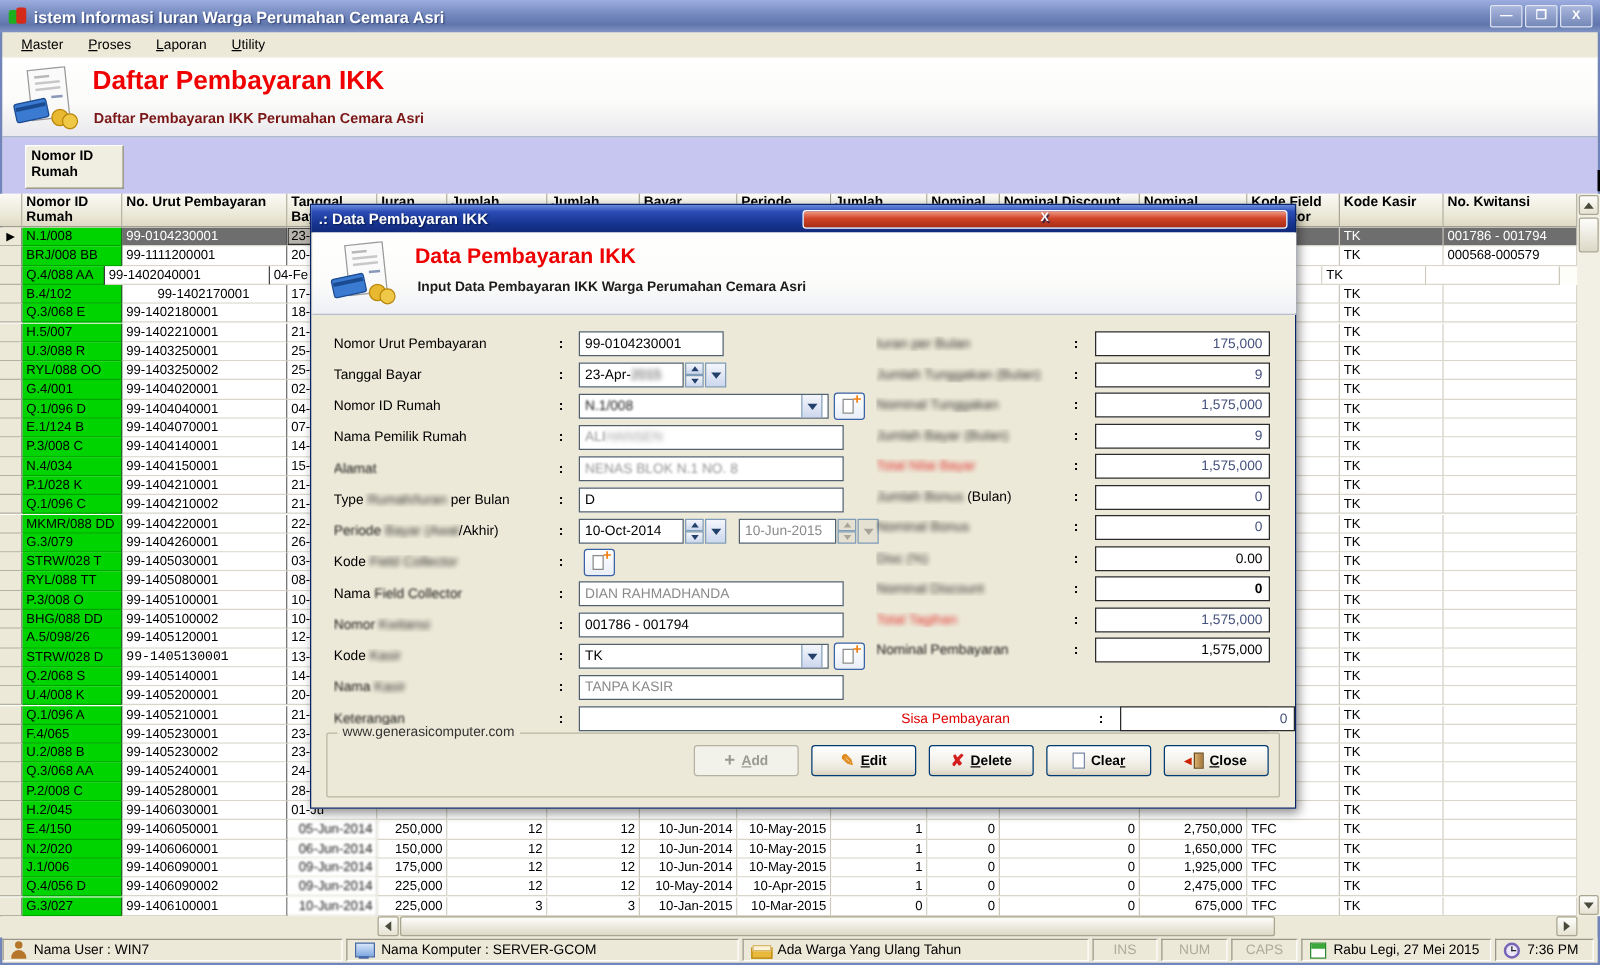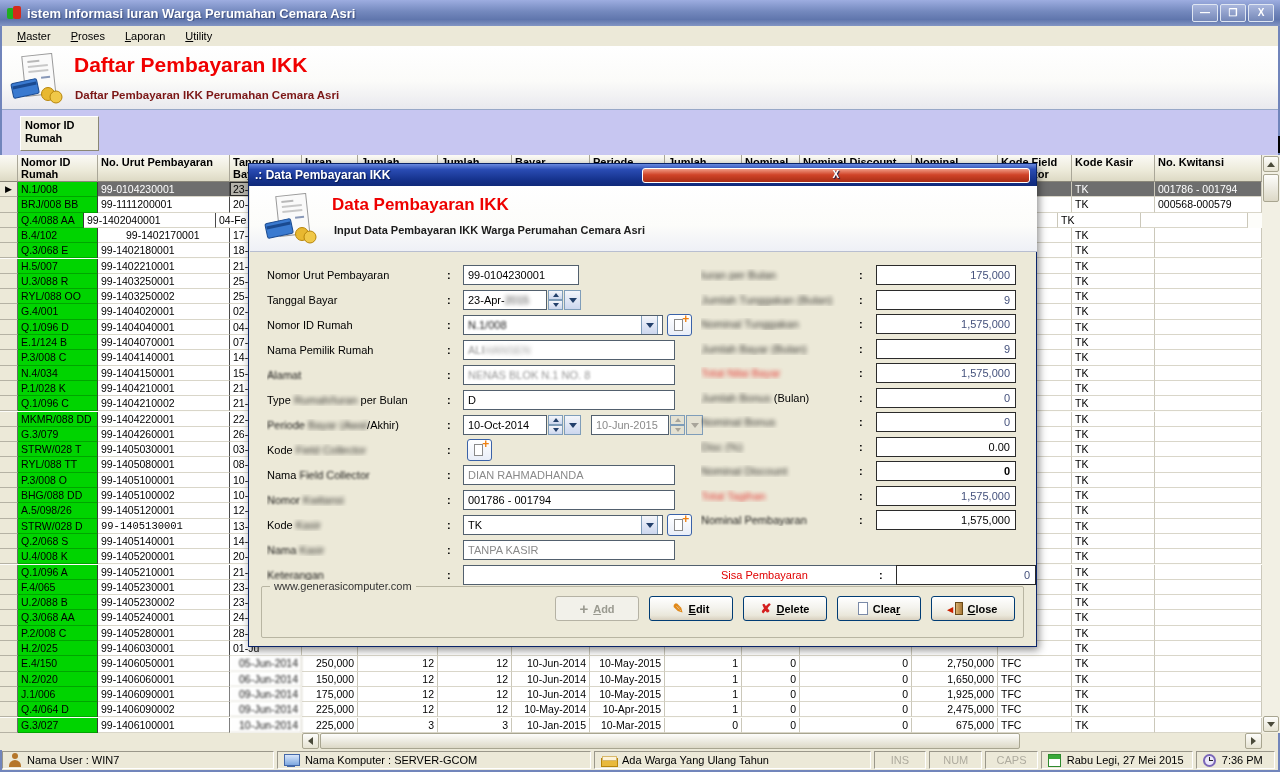--- a/index.html
+++ b/index.html
@@ -756,21 +756,21 @@
         <div class="cell rt" style="width: 77px;"></div>
         <div class="cell rt" style="width: 58px;"></div>
         <div class="cell rt" style="width: 112px;"></div>
         <div class="cell rt" style="width: 86px;"></div>
         <div class="cell" style="width: 74px;"></div>
         <div class="cell" style="width: 83px;">TK</div>
         <div class="cell" style="width: 107px;"></div>
       </div>
       <div class="grow" style="top: 459px;">
         <div class="selc" style="width: 18px;"></div>
-        <div class="cell green" style="width: 80px;">H.2/025</div>
+        <div class="cell green" style="width: 80px;">H.2/045</div>
         <div class="cell dk" style="width: 132px;">99-1406030001</div>
         <div class="cell" style="width: 72px;">01-Ju</div>
         <div class="cell rt" style="width: 56px;"></div>
         <div class="cell rt" style="width: 80px;"></div>
         <div class="cell rt" style="width: 74px;"></div>
         <div class="cell rt" style="width: 78px;"></div>
         <div class="cell rt" style="width: 75px;"></div>
         <div class="cell rt" style="width: 77px;"></div>
         <div class="cell rt" style="width: 58px;"></div>
         <div class="cell rt" style="width: 112px;"></div>
@@ -828,21 +828,21 @@
         <div class="cell rt" style="width: 77px;">1</div>
         <div class="cell rt" style="width: 58px;">0</div>
         <div class="cell rt" style="width: 112px;">0</div>
         <div class="cell rt" style="width: 86px;">1,925,000</div>
         <div class="cell" style="width: 74px;">TFC</div>
         <div class="cell" style="width: 83px;">TK</div>
         <div class="cell" style="width: 107px;"></div>
       </div>
       <div class="grow" style="top: 520.2px;">
         <div class="selc" style="width: 18px;"></div>
-        <div class="cell green" style="width: 80px;">Q.4/064 D</div>
+        <div class="cell green" style="width: 80px;">Q.4/056 D</div>
         <div class="cell dk" style="width: 132px;">99-1406090002</div>
         <div class="cell rt b1" style="width: 72px;">09-Jun-2014</div>
         <div class="cell rt" style="width: 56px;">225,000</div>
         <div class="cell rt" style="width: 80px;">12</div>
         <div class="cell rt" style="width: 74px;">12</div>
         <div class="cell rt" style="width: 78px;">10-May-2014</div>
         <div class="cell rt" style="width: 75px;">10-Apr-2015</div>
         <div class="cell rt" style="width: 77px;">1</div>
         <div class="cell rt" style="width: 58px;">0</div>
         <div class="cell rt" style="width: 112px;">0</div>

